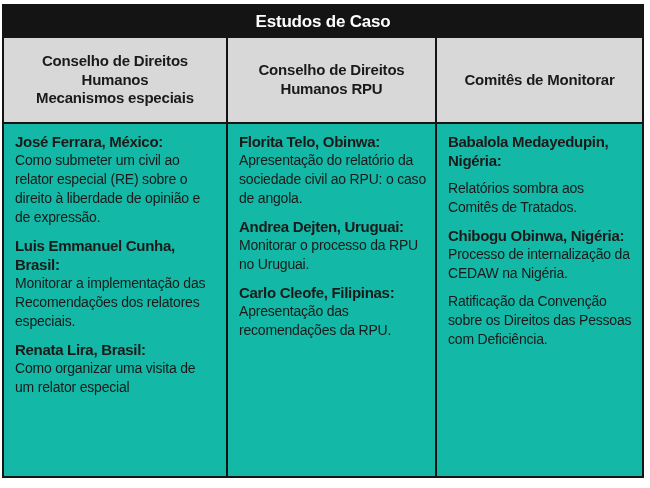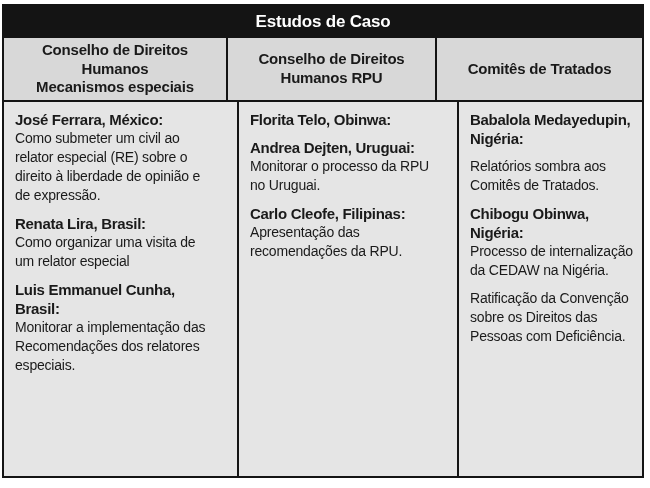--- a/index.html
+++ b/index.html
@@ -30,40 +30,39 @@
     font-size: 17px;
     letter-spacing: -0.2px;
     flex: 0 0 auto;
   }
   .grid-row {
     display: grid;
     grid-template-columns: 222px 209px 1fr;
   }
   .header-row {
     flex: 0 0 auto;
-    height: 64px;
+    height: 86px;
     background: #d8d8d8;
     border-bottom: 2px solid #141414;
   }
   .header-cell {
     display: flex;
     align-items: center;
     justify-content: center;
     text-align: center;
     font-weight: bold;
     font-size: 15px;
     line-height: 1.25;
     letter-spacing: -0.2px;
     white-space: pre-line;
     padding: 2px 6px;
   }
   .body-row {
     flex: 1 1 auto;
-    background: #e5e5e5;
-    gap: 11px;
+    background: #14b8a6;
   }
   .grid-row > .cell + .cell {
     border-left: 2px solid #141414;
   }
   .body-cell {
     padding: 8px 8px 8px 11px;
     font-size: 14px;
     line-height: 19px;
     letter-spacing: -0.2px;
   }
@@ -84,43 +83,44 @@
   <div class="title-bar">
     <span>Estudos de Caso</span>
   </div>
 
   <div class="grid-row header-row">
     <div class="cell header-cell">Conselho de Direitos
 Humanos
 Mecanismos especiais</div>
     <div class="cell header-cell">Conselho de Direitos
 Humanos RPU</div>
-    <div class="cell header-cell">Comitês de Tratados</div>
+    <div class="cell header-cell">Comitês de Monitorar</div>
   </div>
 
   <div class="grid-row body-row">
 
     <div class="cell body-cell">
       <div class="entry">
         <div class="entry-name">José Ferrara, México:</div>
         <div class="entry-desc">Como submeter um civil ao relator especial (RE) sobre o direito à liberdade de opinião e de expressão.</div>
       </div>
       <div class="entry">
+        <div class="entry-name">Luis Emmanuel Cunha, Brasil:</div>
+        <div class="entry-desc">Monitorar a implementação das Recomendações dos relatores especiais.</div>
+      </div>
+      <div class="entry">
         <div class="entry-name">Renata Lira, Brasil:</div>
         <div class="entry-desc">Como organizar uma visita de um relator especial</div>
-      </div>
-      <div class="entry">
-        <div class="entry-name">Luis Emmanuel Cunha, Brasil:</div>
-        <div class="entry-desc">Monitorar a implementação das Recomendações dos relatores especiais.</div>
       </div>
     </div>
 
     <div class="cell body-cell">
       <div class="entry">
         <div class="entry-name">Florita Telo, Obinwa:</div>
+        <div class="entry-desc">Apresentação do relatório da sociedade civil ao RPU: o caso de angola.</div>
       </div>
       <div class="entry">
         <div class="entry-name">Andrea Dejten, Uruguai:</div>
         <div class="entry-desc">Monitorar o processo da RPU no Uruguai.</div>
       </div>
       <div class="entry">
         <div class="entry-name">Carlo Cleofe, Filipinas:</div>
         <div class="entry-desc">Apresentação das recomendações da RPU.</div>
       </div>
     </div>

